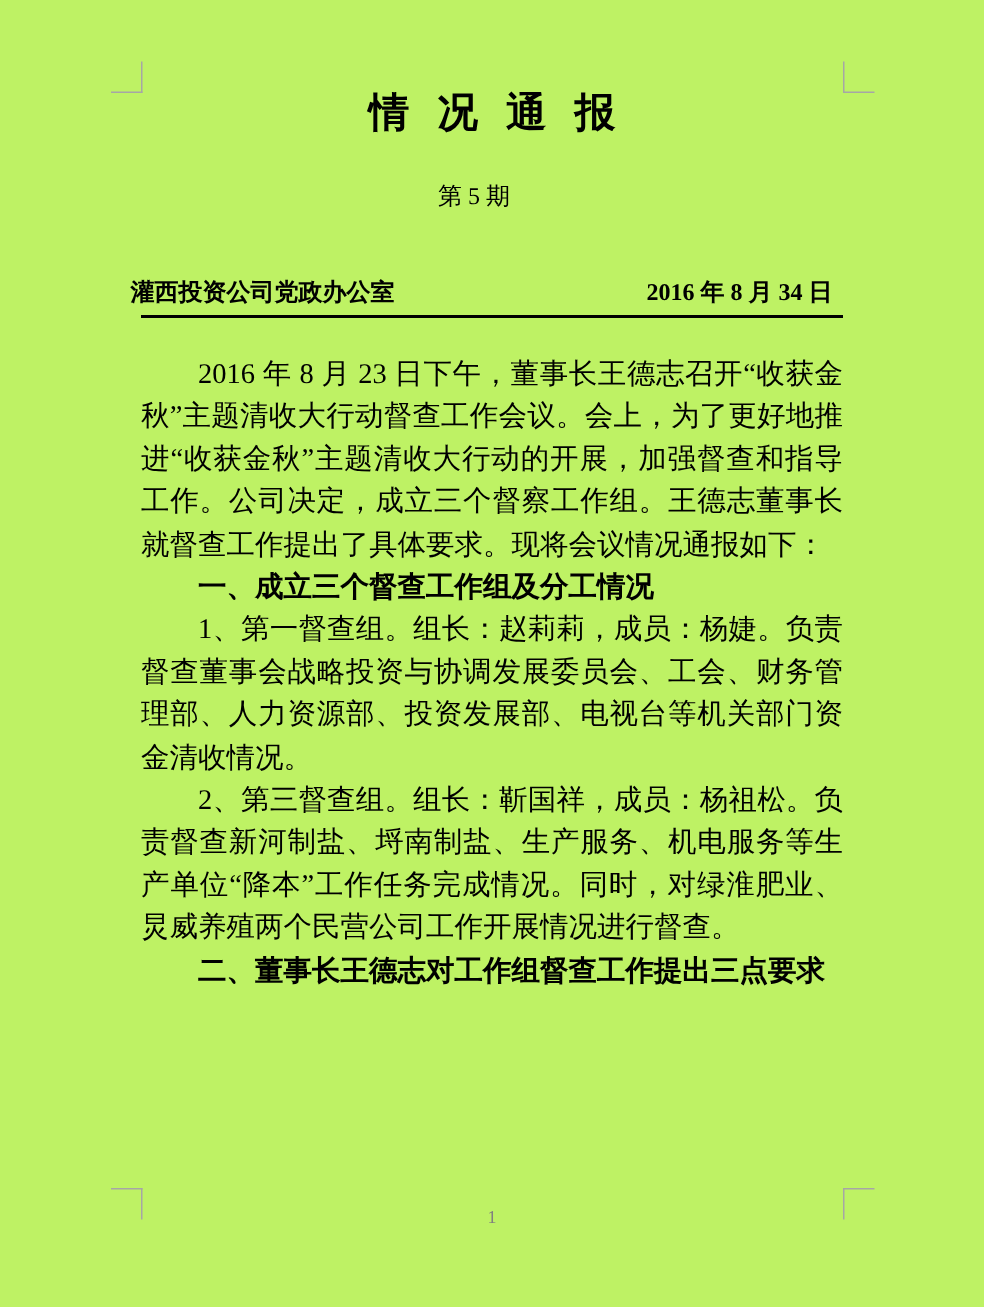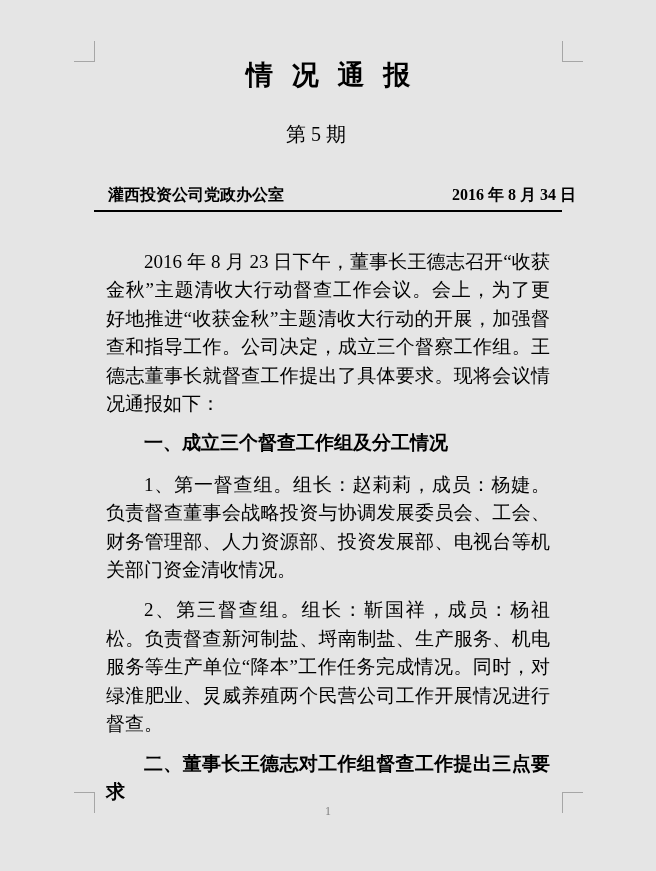--- a/index.html
+++ b/index.html
@@ -4,21 +4,21 @@
 <style>
   html, body {
     margin: 0;
     padding: 0;
     background: #ffffff;
   }
   .page {
     position: relative;
     width: 656px;
     height: 871px;
-    background: #e5e5e5;
+    background: #bef264;
     font-family: "Liberation Serif", serif;
     color: #000000;
     overflow: hidden;
   }
   
   .crop {
     position: absolute;
     width: 20px;
     height: 20px;
   }
@@ -39,26 +39,26 @@
     padding-left: 6px;
     box-sizing: border-box;
     white-space: nowrap;
   }
   .issue-line {
     position: absolute;
     top: 121px;
     left: 0;
     width: 632px;
     text-align: center;
-    font-size: 20px;
+    font-size: 16px;
   }
   .header-row {
     position: absolute;
     top: 185px;
-    left: 108px;
+    left: 87px;
     width: 468px;
     display: flex;
     justify-content: space-between;
     align-items: flex-end;
     font-size: 16px;
     font-weight: bold;
     white-space: nowrap;
   }
   .header-rule {
     position: absolute;
@@ -72,21 +72,21 @@
     position: absolute;
     top: 236px;
     left: 94px;
     width: 468px;
     font-size: 19px;
     line-height: 28.4px;
     text-align: justify;
     text-justify: inter-ideograph;
   }
   .doc-body p {
-    margin: 12px;
+    margin: 0;
     text-indent: 2em;
   }
   .doc-body p.heading {
     font-weight: bold;
     font-family: Liberation Mono, monospace;
   }
   .doc-body p.noindent {
     text-indent: 0;
   }
   .bold-lead {

